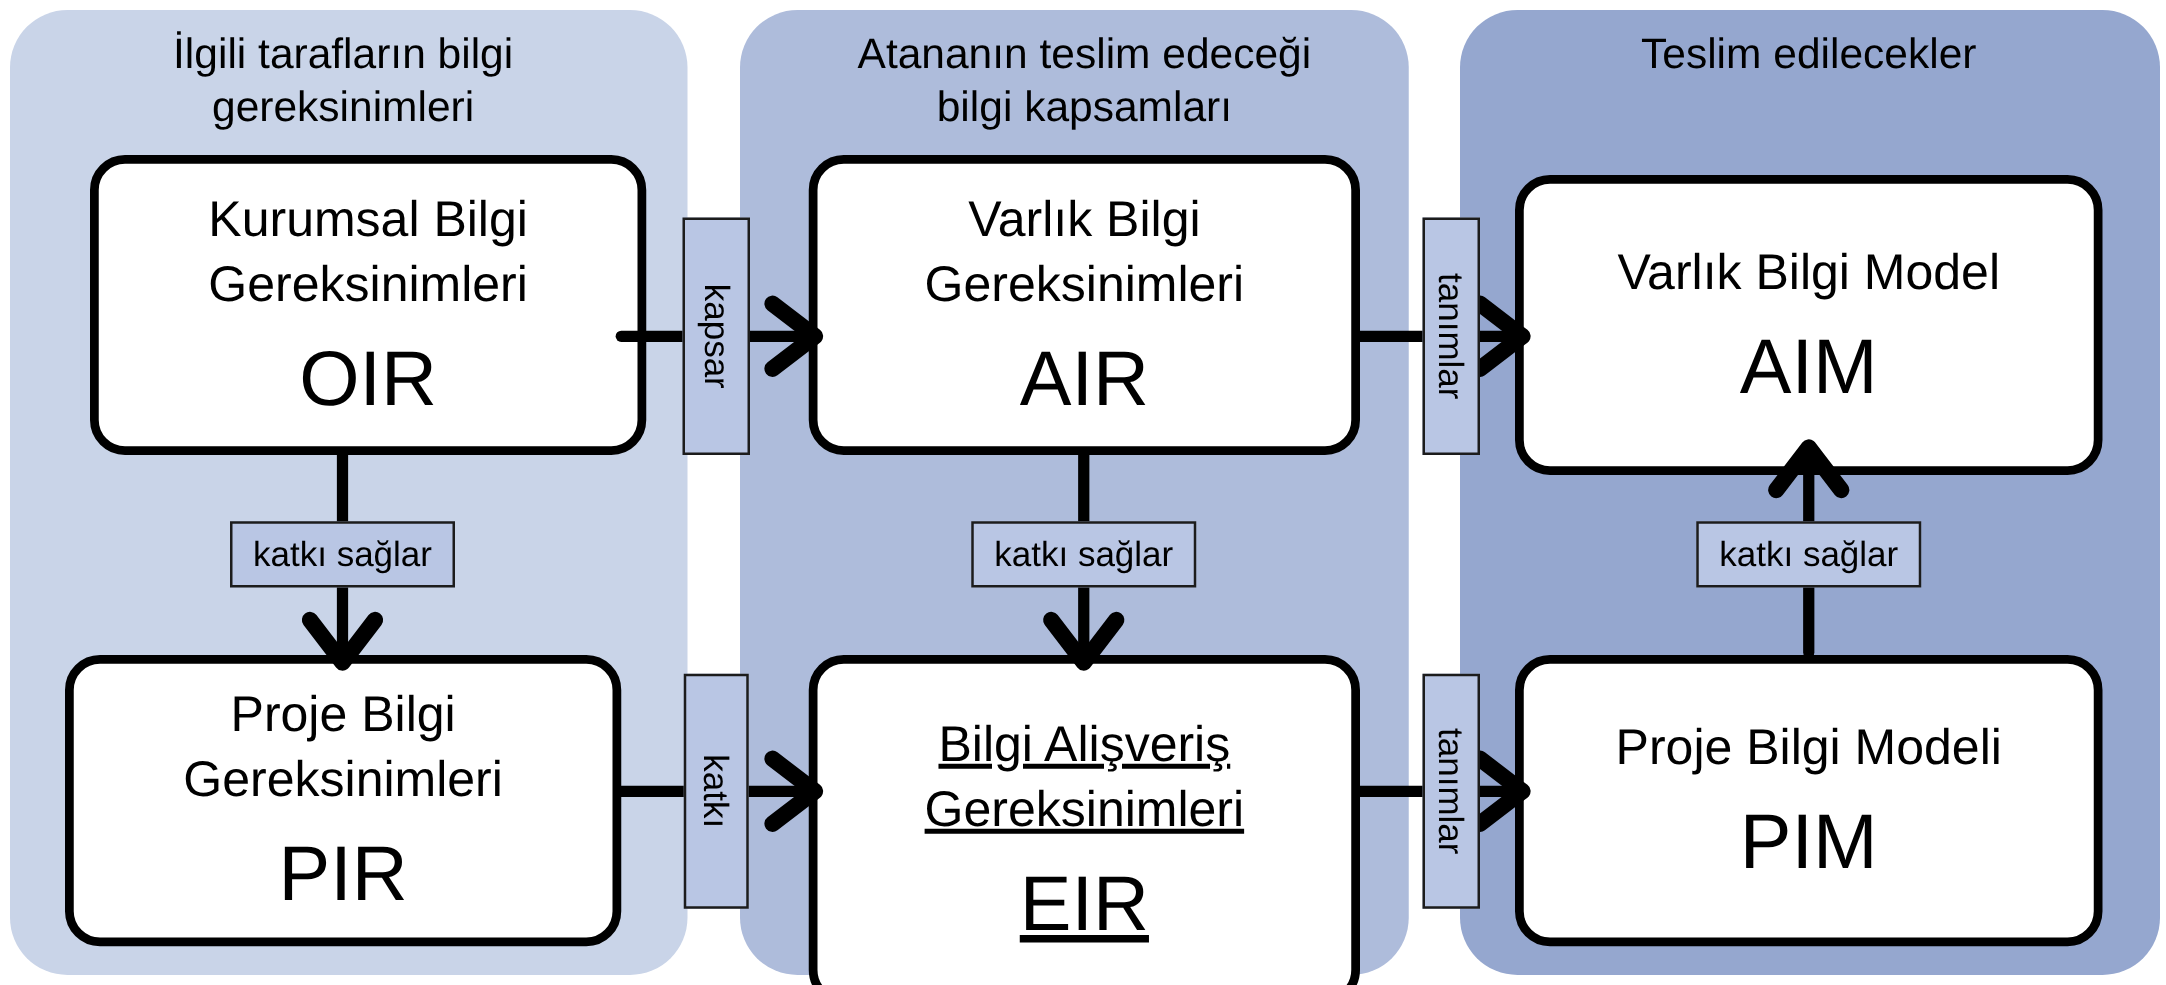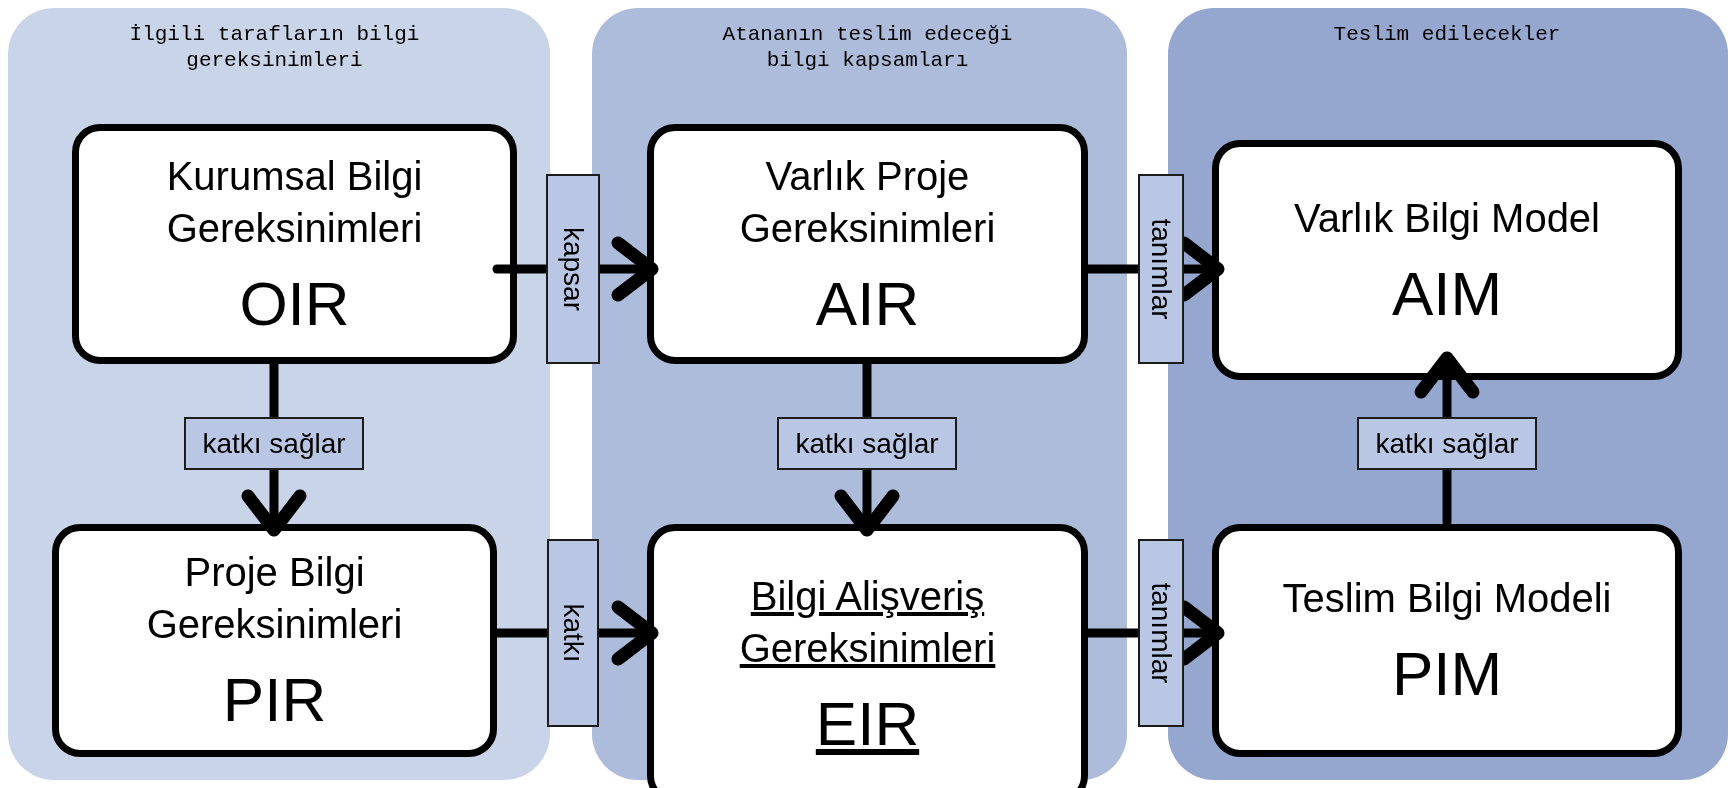--- a/index.html
+++ b/index.html
@@ -12,26 +12,25 @@
     overflow: hidden;
   }
   .panel {
     position: absolute;
     top: 8px; height: 772px;
     border-radius: 46px;
   }
   .panel-title {
     position: absolute;
     top: 22px;
-    font-size: 21px;
+    font-size: 34px;
     line-height: 1.26;
     text-align: center;
     white-space: pre-line;
     color: #000;
-    font-family: Liberation Mono, monospace;
   }
   .node {
     position: absolute;
     background: #ffffff;
     border: 7px solid #000;
     border-radius: 28px;
     box-sizing: border-box;
     display: flex;
     flex-direction: column;
     align-items: center;
@@ -76,41 +75,41 @@
   <div class="panel-title" style="left:1212px; width:470px;">Teslim edilecekler</div>
   <div class="panel-title" style="left:647px; width:441px;">Atananın teslim edeceği
 bilgi kapsamları</div>
 
   <div class="node" style="left:52px;  top:124px; width:445px; height:240px;margin-left:20px;">
     <div class="name">Kurumsal Bilgi
 Gereksinimleri</div>
     <div class="acronym">OIR</div>
   </div>
   <div class="node" style="left:647px; top:124px; width:441px; height:240px;">
-    <div class="name">Varlık Proje
+    <div class="name">Varlık Bilgi
 Gereksinimleri</div>
     <div class="acronym">AIR</div>
   </div>
   <div class="node" style="left:1212px; top:140px; width:470px; height:240px;">
     <div class="name">Varlık Bilgi Model</div>
     <div class="acronym">AIM</div>
   </div>
 
   <div class="node" style="left:52px;  top:524px; width:445px; height:233px;">
     <div class="name">Proje Bilgi
 Gereksinimleri</div>
     <div class="acronym">PIR</div>
   </div>
   <div class="node" style="left:647px; top:524px; width:441px; height:280px;text-decoration:underline;">
     <div class="name">Bilgi Alişveriş
 Gereksinimleri</div>
     <div class="acronym">EIR</div>
   </div>
   <div class="node" style="left:1212px; top:524px; width:470px; height:233px;">
-    <div class="name">Teslim Bilgi Modeli</div>
+    <div class="name">Proje Bilgi Modeli</div>
     <div class="acronym">PIM</div>
   </div>
 
   <svg id="arrows" width="1733" height="788" viewBox="0 0 1733 788">
     <g stroke="#000" fill="none" stroke-linecap="round" stroke-linejoin="round">
 
       <g>
         <line x1="497" y1="269" x2="646" y2="269" stroke-width="9"></line>
         <path d="M618,243 L652,269 L618,295" stroke-width="13"></path>
       </g>

